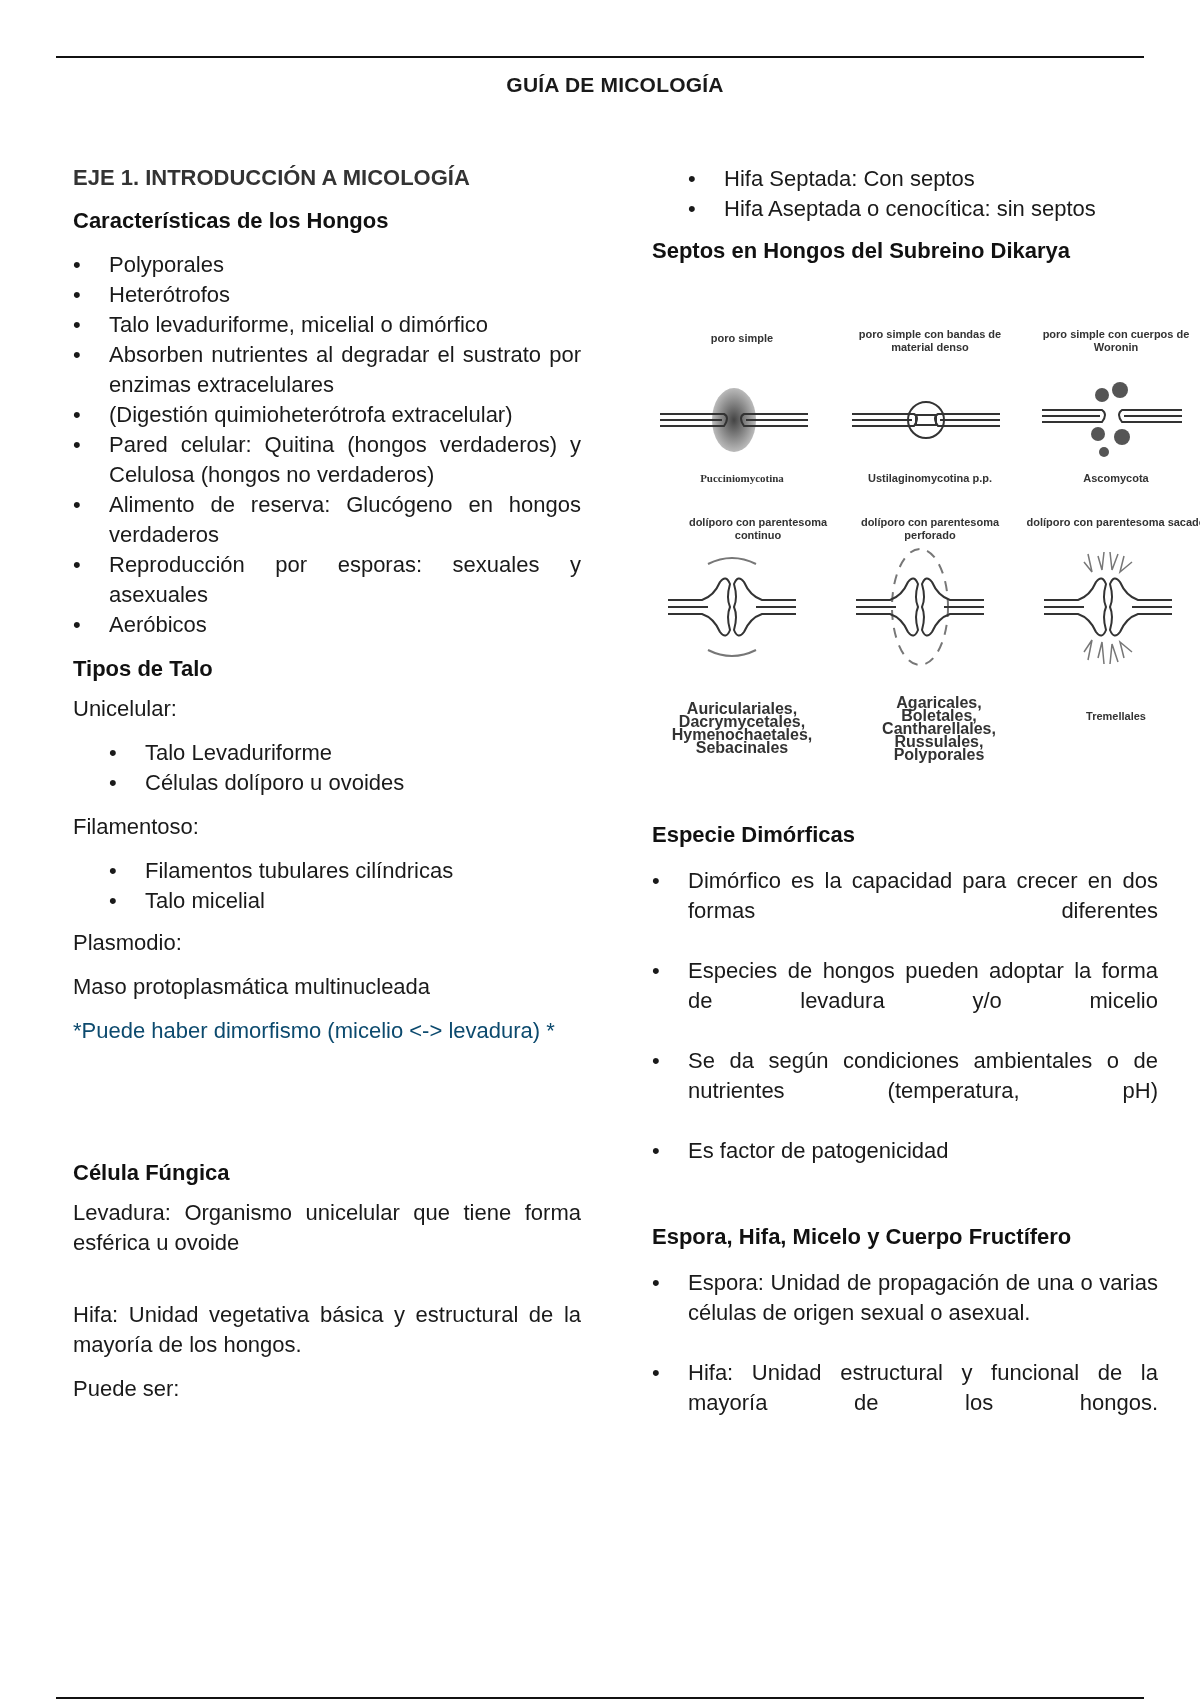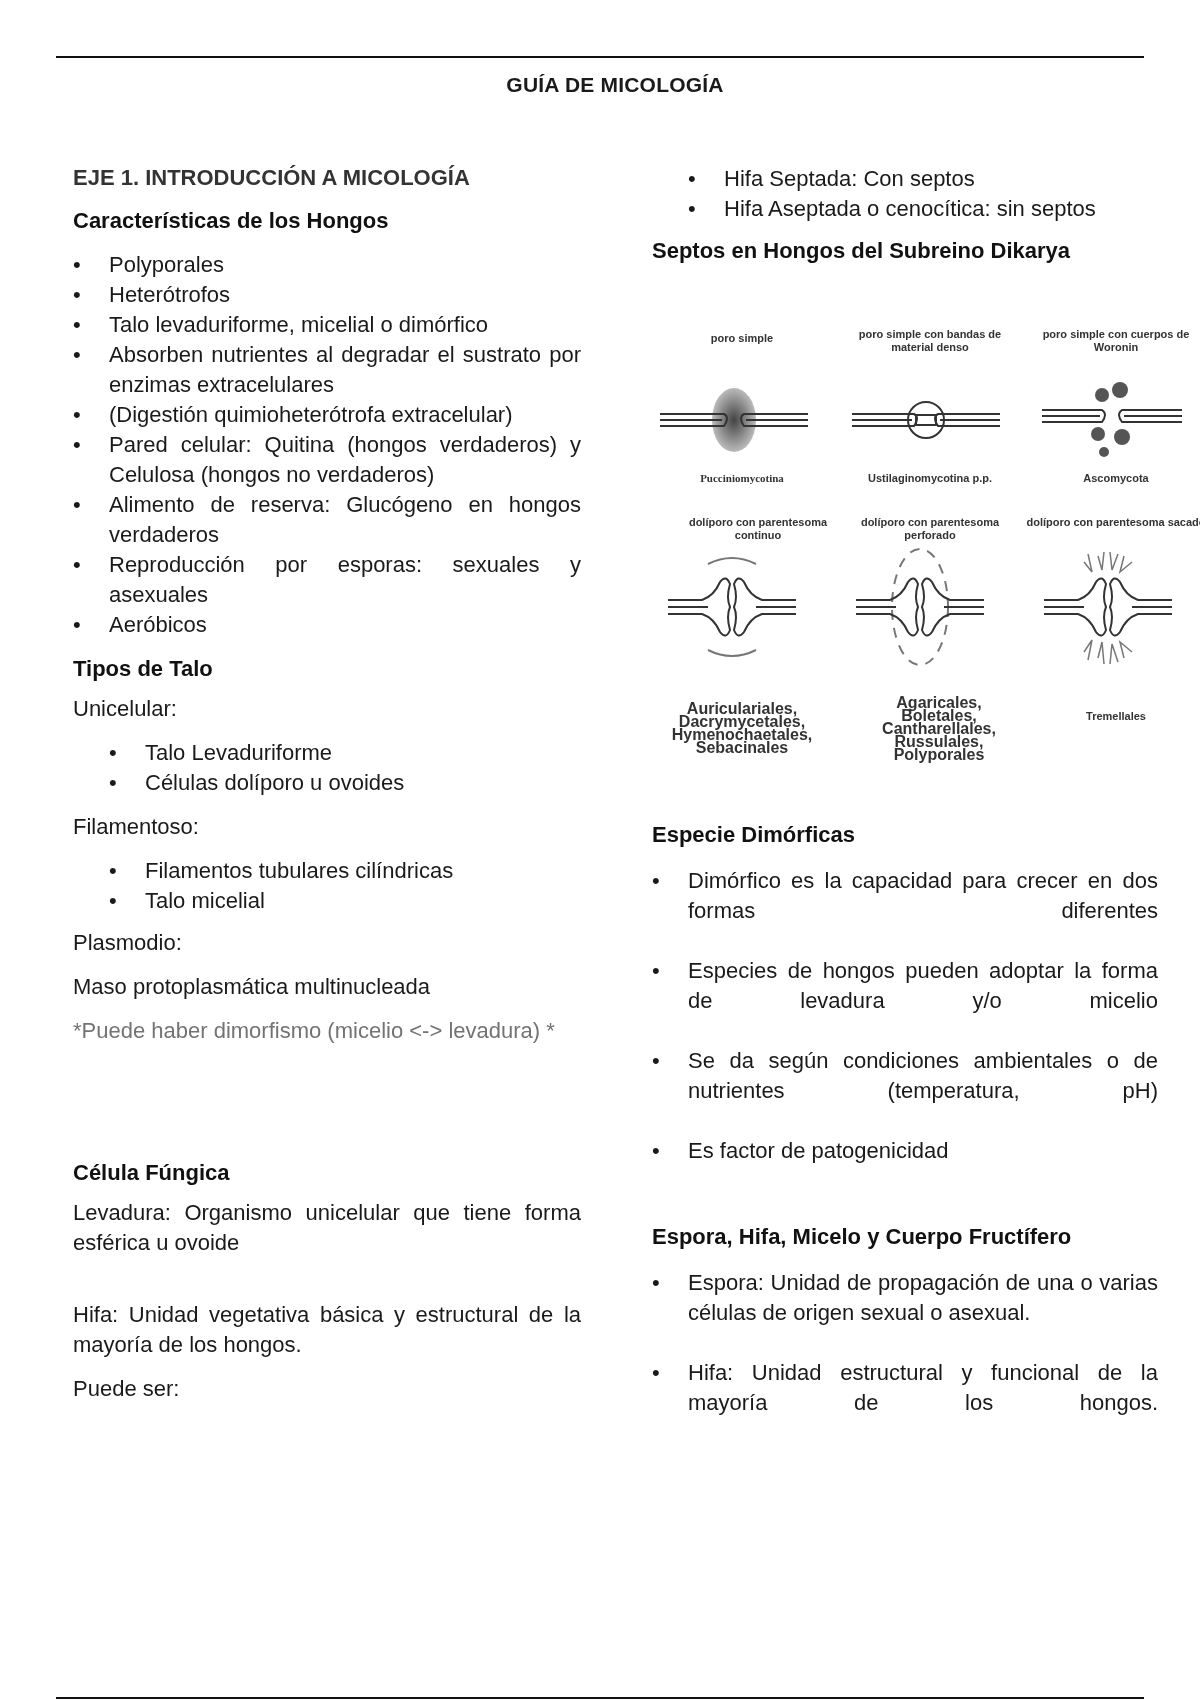--- a/index.html
+++ b/index.html
@@ -14,21 +14,21 @@
   .col.left { left: 73px; width: 508px; }
   .col.right { left: 652px; width: 508px; }
   h2.axis { font-size: 22px; font-weight: bold; margin: 4px 0 14px 0; color: #333; line-height: 28px; }
   h3 { font-size: 22px; font-weight: bold; margin: 12px 0 10px 0; line-height: 30px; color: #111; }
   p { margin: 0 0 14px 0; }
   .just { text-align: justify; }
   ul { margin: 0 0 12px 0; padding: 0; list-style: none; }
   ul li { position: relative; padding-left: 36px; }
   ul li::before { content: "•"; position: absolute; left: 0; top: 0; font-size: 22px; }
   ul.sub { margin-left: 36px; margin-top: 14px; }
-  .red { color: #737373; }
+  .red { color: #0c4a6e; }
   .spacer-m { height: 28px; }
   .spacer-l { height: 76px; }
   .list-gap li { margin-bottom: 30px; }
   
   .diagram { position: absolute; left: 652px; top: 320px; width: 548px; height: 420px; }
   .diagram .cell { position: absolute; width: 180px; text-align: center;
                    font-size: 11px; line-height: 13px; font-weight: bold; color: #333; }
   .diagram svg { position: absolute; }
 </style>
 </head>

